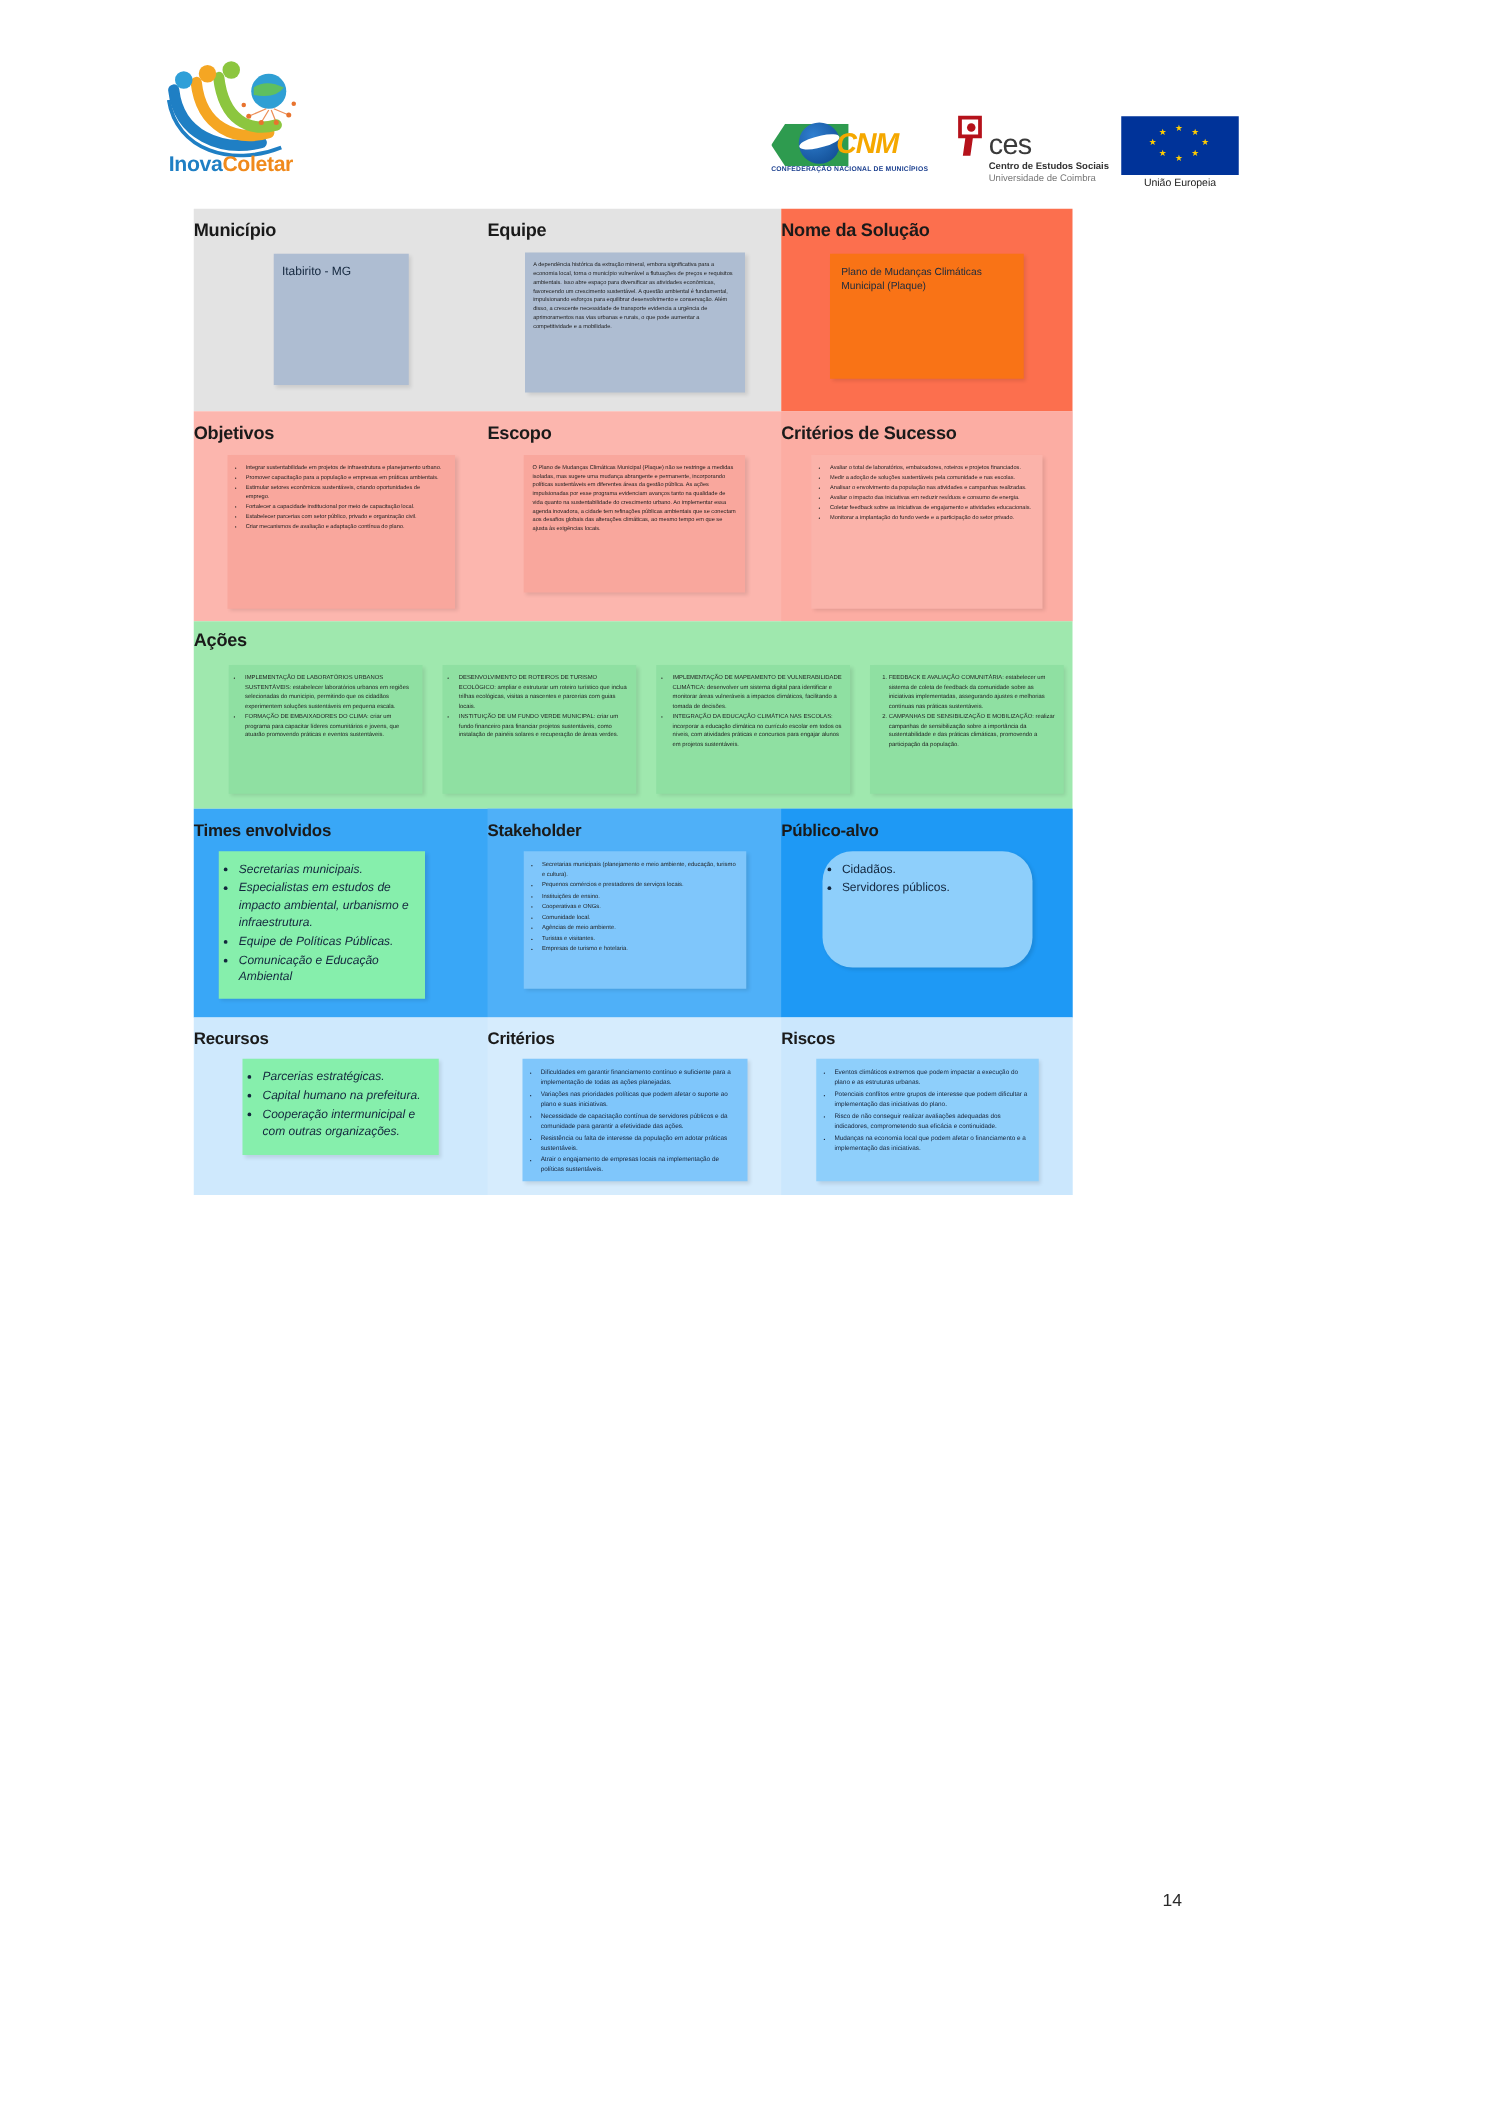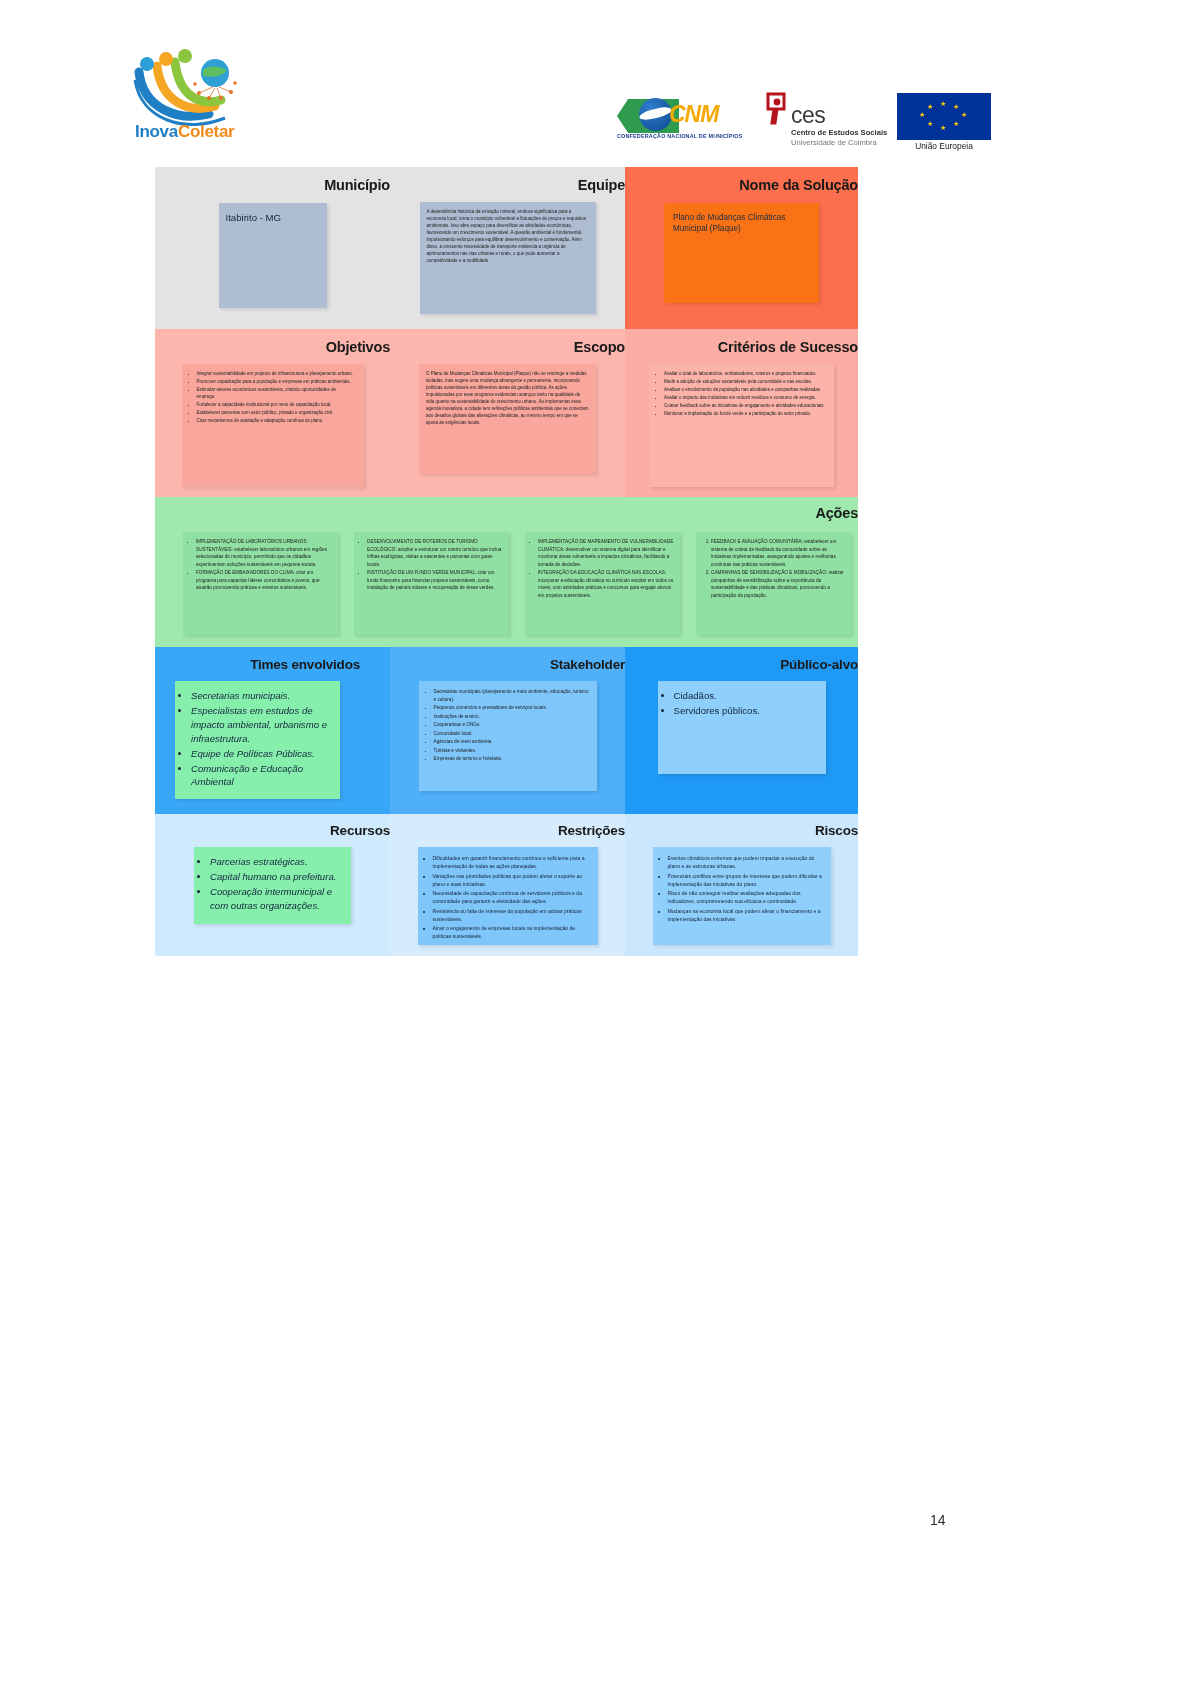--- a/index.html
+++ b/index.html
@@ -185,21 +185,21 @@
   
   .row5 { top: 647px; height: 142px; background: #cfe9fd; }
   .row5-b { top: 647px; left: 235px; width: 235px; height: 142px; background: #d6ecfd; }
   .row5-c { top: 647px; left: 470px; width: 233px; height: 142px; background: #cbe7fd; }
 
   .cell {
     position: absolute;
     box-sizing: border-box;
   }
   .cell-title {
-    text-align: right;
+    text-align: left;
     font-weight: bold;
     color: #1a1a1a;
     letter-spacing: -0.2px;
   }
   .t-lg { font-size: 14.5px; }
   .t-md { font-size: 13.5px; }
 
   .note {
     box-sizing: border-box;
     box-shadow: 2px 2px 3px rgba(0,0,0,0.10);
@@ -425,41 +425,41 @@
           <li>Comunidade local.</li>
           <li>Agências de meio ambiente.</li>
           <li>Turistas e visitantes.</li>
           <li>Empresas de turismo e hotelaria.</li>
         </ul>
     </div>
   </div>
 
   <div class="cell" style="left:470px; top:490px; width:233px;">
     <div class="cell-title t-md">Público-alvo</div>
-    <div class="note note-blueC big" style="margin:9px auto 0 auto; width:168px; height:93px; padding:8px 8px 8px 5px;">
+    <div class="note note-blueC big" style="margin:9px auto 0 auto; width:168px; height:93px; padding:8px 8px 8px 5px;border-radius:24px;">
       <ul>
           <li>Cidadãos.</li>
           <li>Servidores públicos.</li>
         </ul>
     </div>
   </div>
 
   <div class="cell" style="left:0px; top:656px; width:235px;">
     <div class="cell-title t-md">Recursos</div>
     <div class="note note-blueA big" style="margin:9px auto 0 auto; width:157px; height:77px; padding:8px 8px 8px 5px;">
       <ul>
           <li>Parcerias estratégicas.</li>
           <li>Capital humano na prefeitura.</li>
           <li>Cooperação intermunicipal e com outras organizações.</li>
         </ul>
     </div>
   </div>
 
   <div class="cell" style="left:235px; top:656px; width:235px;">
-    <div class="cell-title t-md">Restrições</div>
+    <div class="cell-title t-md">Critérios</div>
     <div class="note note-blueB small" style="margin:9px auto 0 auto; width:180px; height:98px; padding:7px 7px 7px 4px;">
       <ul>
           <li>Dificuldades em garantir financiamento contínuo e suficiente para a implementação de todas as ações planejadas.</li>
           <li>Variações nas prioridades políticas que podem afetar o suporte ao plano e suas iniciativas.</li>
           <li>Necessidade de capacitação contínua de servidores públicos e da comunidade para garantir a efetividade das ações.</li>
           <li>Resistência ou falta de interesse da população em adotar práticas sustentáveis.</li>
           <li>Atrair o engajamento de empresas locais na implementação de políticas sustentáveis.</li>
         </ul>
     </div>
   </div>

